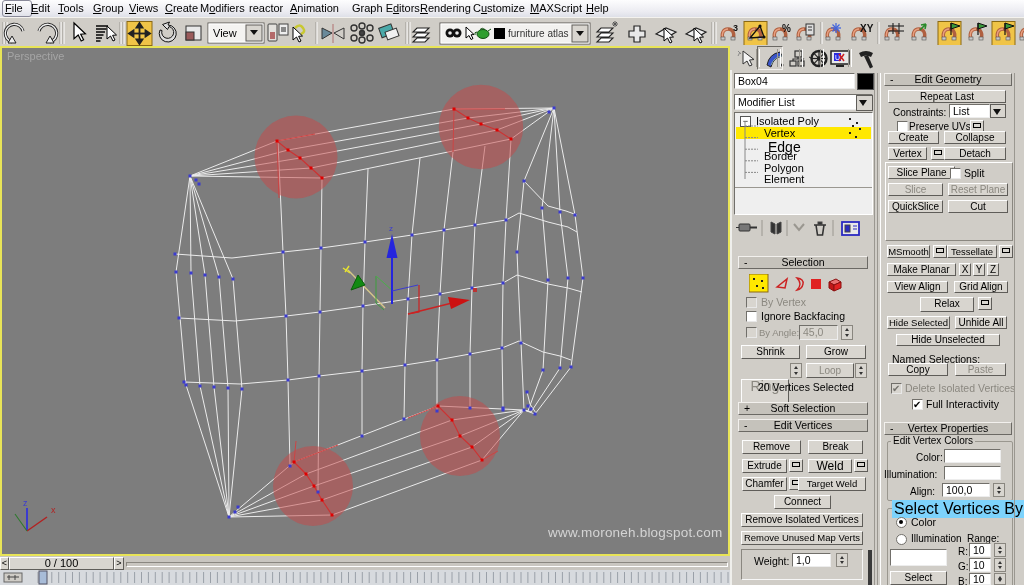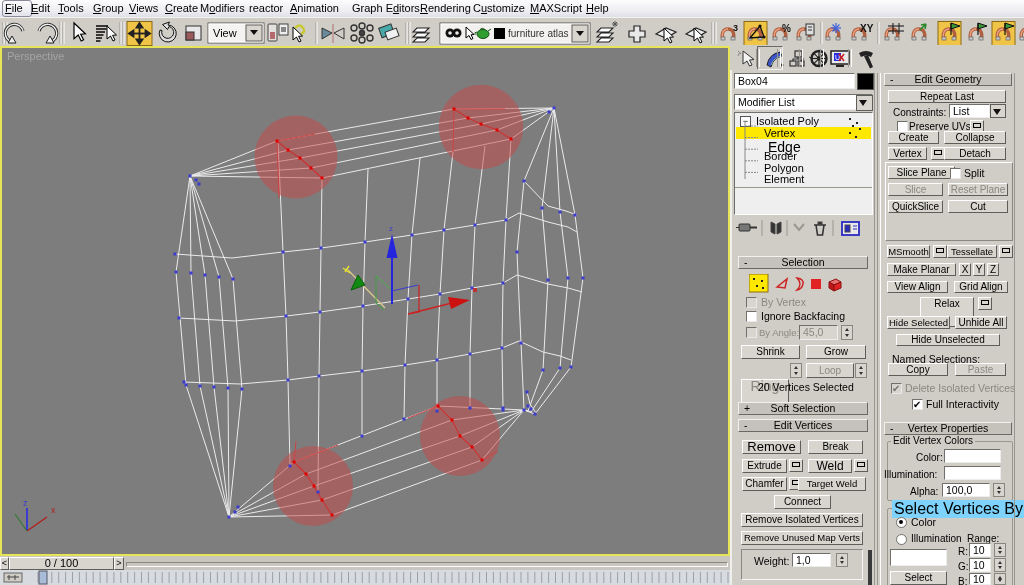--- a/index.html
+++ b/index.html
@@ -411,20 +411,21 @@
 <path d="M408.0,268.0 L452.0,257.0" stroke="#cc2222" stroke-width="1.8" fill="none"></path>
 <polygon points="470,254 448,251 451,263" fill="#cc1111"></polygon>
 <rect x="473" y="242" width="4" height="4" fill="#bb3333"></rect>
 <path d="M27.0,462.0 L27.0,485.0" stroke="#3b3bd0" stroke-width="2" fill="none"></path>
 <text x="23" y="460" font-size="9" fill="#3b3bd0">z</text>
 <path d="M27.0,485.0 L47.0,471.0" stroke="#b22222" stroke-width="1.5" fill="none"></path>
 <text x="51" y="467" font-size="9" fill="#b22222">x</text>
 <path d="M27.0,485.0 L15.0,468.0" stroke="#2f7a2f" stroke-width="1.1" fill="none"></path>
     </svg>
 <span class="vplabel">Perspective</span>
+<span class="wm">www.moroneh.blogspot.com</span>
 </div>
 <div id="panel">
     <svg width="150" height="22" style="position:absolute;left:5px;top:3px">
       <path d="M8,3 L8,16 L12,13 L14.5,18 L17,17 L14.5,12 L19,11.5 Z" fill="#f4f4f4" stroke="#333"></path>
       <g>
         <line x1="5" y1="4" x2="3" y2="8" stroke="#888"></line>
         <line x1="3" y1="3" x2="6" y2="6" stroke="#888"></line>
       </g>
       <path d="M32,17 q2,-11 13,-13 l2,4 q-9,2 -11,11 z" fill="#3b55c8" stroke="#222"></path>
       <path d="M36,17 q3,-8 11,-9" stroke="#8aa" fill="none"></path>
@@ -550,21 +551,21 @@
     <div class="spn" style="left:111px;top:280px;height:15px"></div>
     <div class="btn" style="left:11px;top:300px;width:59px;height:14px;line-height:12px;font-size:10px">Shrink</div>
     <div class="btn" style="left:76px;top:300px;width:60px;height:14px;line-height:12px;font-size:10px">Grow</div>
     <div class="btn dis" style="left:11px;top:334px;width:48px;height:32px;line-height:13px;font-size:14px">Ring</div>
     <div class="spn" style="left:60px;top:318px;height:15px"></div>
     <div class="btn dis" style="left:76px;top:318px;width:48px;height:15px;line-height:13px;font-size:10px">Loop</div>
     <div class="spn" style="left:125px;top:318px;height:15px"></div>
     <div class="lbl" style="left:28px;top:336px;font-size:10.5px">20 Vertices Selected</div>
     <div class="hdr" style="left:8px;top:357px;width:130px"><span class="pm">+</span>Soft Selection</div>
     <div class="hdr" style="left:8px;top:374px;width:130px"><span class="pm">-</span>Edit Vertices</div>
-    <div class="btn" style="left:12px;top:395px;width:59px;height:14px;line-height:12px;font-size:13px">Remove</div>
+    <div class="btn" style="left:12px;top:395px;width:59px;height:14px;line-height:12px;font-size:10px">Remove</div>
     <div class="btn" style="left:78px;top:395px;width:55px;height:14px;line-height:12px;font-size:10px">Break</div>
     <div class="btn" style="left:12px;top:414px;width:45px;height:14px;line-height:12px;font-size:10px">Extrude</div>
     <div class="sbx" style="left:59px;top:414px"></div>
     <div class="btn" style="left:78px;top:414px;width:44px;height:14px;line-height:12px;font-size:12px">Weld</div>
     <div class="sbx" style="left:124px;top:414px"></div>
     <div class="btn" style="left:12px;top:432px;width:45px;height:14px;line-height:12px;font-size:10px">Chamfer</div>
     <div class="sbx" style="left:59px;top:432px"></div>
     <div class="btn" style="left:68px;top:432px;width:68px;height:14px;line-height:12px;font-size:9.5px">Target Weld</div>
     <div class="btn" style="left:44px;top:450px;width:57px;height:14px;line-height:12px;font-size:10px">Connect</div>
     <div class="btn" style="left:11px;top:468px;width:122px;height:14px;line-height:12px;font-size:10px">Remove Isolated Vertices</div>
@@ -603,40 +604,40 @@
     <div class="btn" style="left:157px;top:200px;width:43px;height:13px;line-height:11px;font-size:9.5px">MSmooth</div>
     <div class="sbx" style="left:203px;top:200px"></div>
     <div class="btn" style="left:217px;top:200px;width:50px;height:13px;line-height:11px;font-size:9.5px">Tessellate</div>
     <div class="sbx" style="left:269px;top:200px"></div>
     <div class="btn" style="left:157px;top:218px;width:69px;height:13px;line-height:11px;font-size:10px">Make Planar</div>
     <div class="btn" style="left:229px;top:218px;width:12px;height:13px;line-height:11px;font-size:10px">X</div>
     <div class="btn" style="left:243px;top:218px;width:12px;height:13px;line-height:11px;font-size:10px">Y</div>
     <div class="btn" style="left:257px;top:218px;width:12px;height:13px;line-height:11px;font-size:10px">Z</div>
     <div class="btn" style="left:157px;top:236px;width:61px;height:12px;line-height:10px;font-size:10px">View Align</div>
     <div class="btn" style="left:224px;top:236px;width:54px;height:12px;line-height:10px;font-size:10px">Grid Align</div>
-    <div class="btn" style="left:190px;top:252px;width:54px;height:30px;line-height:11px;font-size:10px">Relax</div>
+    <div class="btn" style="left:190px;top:252px;width:54px;height:15px;line-height:11px;font-size:10px">Relax</div>
     <div class="sbx" style="left:248px;top:252px"></div>
     <div class="btn" style="left:157px;top:271px;width:63px;height:13px;line-height:11px;font-size:9.5px">Hide Selected</div>
     <div class="btn" style="left:225px;top:271px;width:52px;height:13px;line-height:11px;font-size:10px">Unhide All</div>
     <div class="btn" style="left:166px;top:289px;width:104px;height:12px;line-height:10px;font-size:10px">Hide Unselected</div>
     <div class="lbl" style="left:162px;top:308px;font-size:10.5px">Named Selections:</div>
     <div class="btn" style="left:158px;top:318px;width:60px;height:13px;line-height:11px;font-size:10px">Copy</div>
     <div class="btn dis" style="left:225px;top:318px;width:51px;height:13px;line-height:11px;font-size:10px">Paste</div>
     <div class="chk on dis" style="left:161px;top:338px"></div>
     <div class="lbl dis" style="left:175px;top:337px;font-size:10.5px">Delete Isolated Vertices</div>
     <div class="chk on" style="left:182px;top:354px"></div>
     <div class="lbl" style="left:196px;top:353px;font-size:10.5px">Full Interactivity</div>
     <div class="hdr" style="left:154px;top:377px;width:128px"><span class="pm">-</span>Vertex Properties</div>
     <div class="gbox" style="left:157px;top:396px;width:126px;height:60px"></div>
     <div class="lbl" style="left:161px;top:390px;background:#d0cdc7;padding:0 2px;font-size:10px">Edit Vertex Colors</div>
     <div class="lbl" style="left:186px;top:407px;font-size:10px">Color:</div>
     <div class="fld" style="left:214px;top:404px;width:57px;height:14px;line-height:12px"></div>
     <div class="lbl" style="left:154px;top:424px;font-size:10px">Illumination:</div>
     <div class="fld" style="left:214px;top:421px;width:57px;height:14px;line-height:12px"></div>
-    <div class="lbl" style="left:180px;top:441px;font-size:10px">Alpha:</div>
+    <div class="lbl" style="left:180px;top:441px;font-size:10px">Align:</div>
     <div class="fld" style="left:212px;top:438px;width:48px;height:14px;line-height:12px">100,0</div>
     <div class="spn" style="left:263px;top:438px;height:14px"></div>
     <div class="gbox" style="left:157px;top:463px;width:126px;height:122px"></div>
     <div class="lbl" style="left:162px;top:455px;background:#7dd3fc;padding:0 2px;font-size:16px">Select Vertices By</div>
     <div class="radio sel" style="left:166px;top:472px"></div>
     <div class="lbl" style="left:181px;top:471px;font-size:10.5px">Color</div>
     <div class="radio" style="left:166px;top:489px"></div>
     <div class="lbl" style="left:181px;top:488px;font-size:10px">Illumination</div>
     <div class="lbl" style="left:237px;top:488px;font-size:10px">Range:</div>
     <div class="fld" style="left:160px;top:504px;width:57px;height:17px;line-height:15px"></div>

